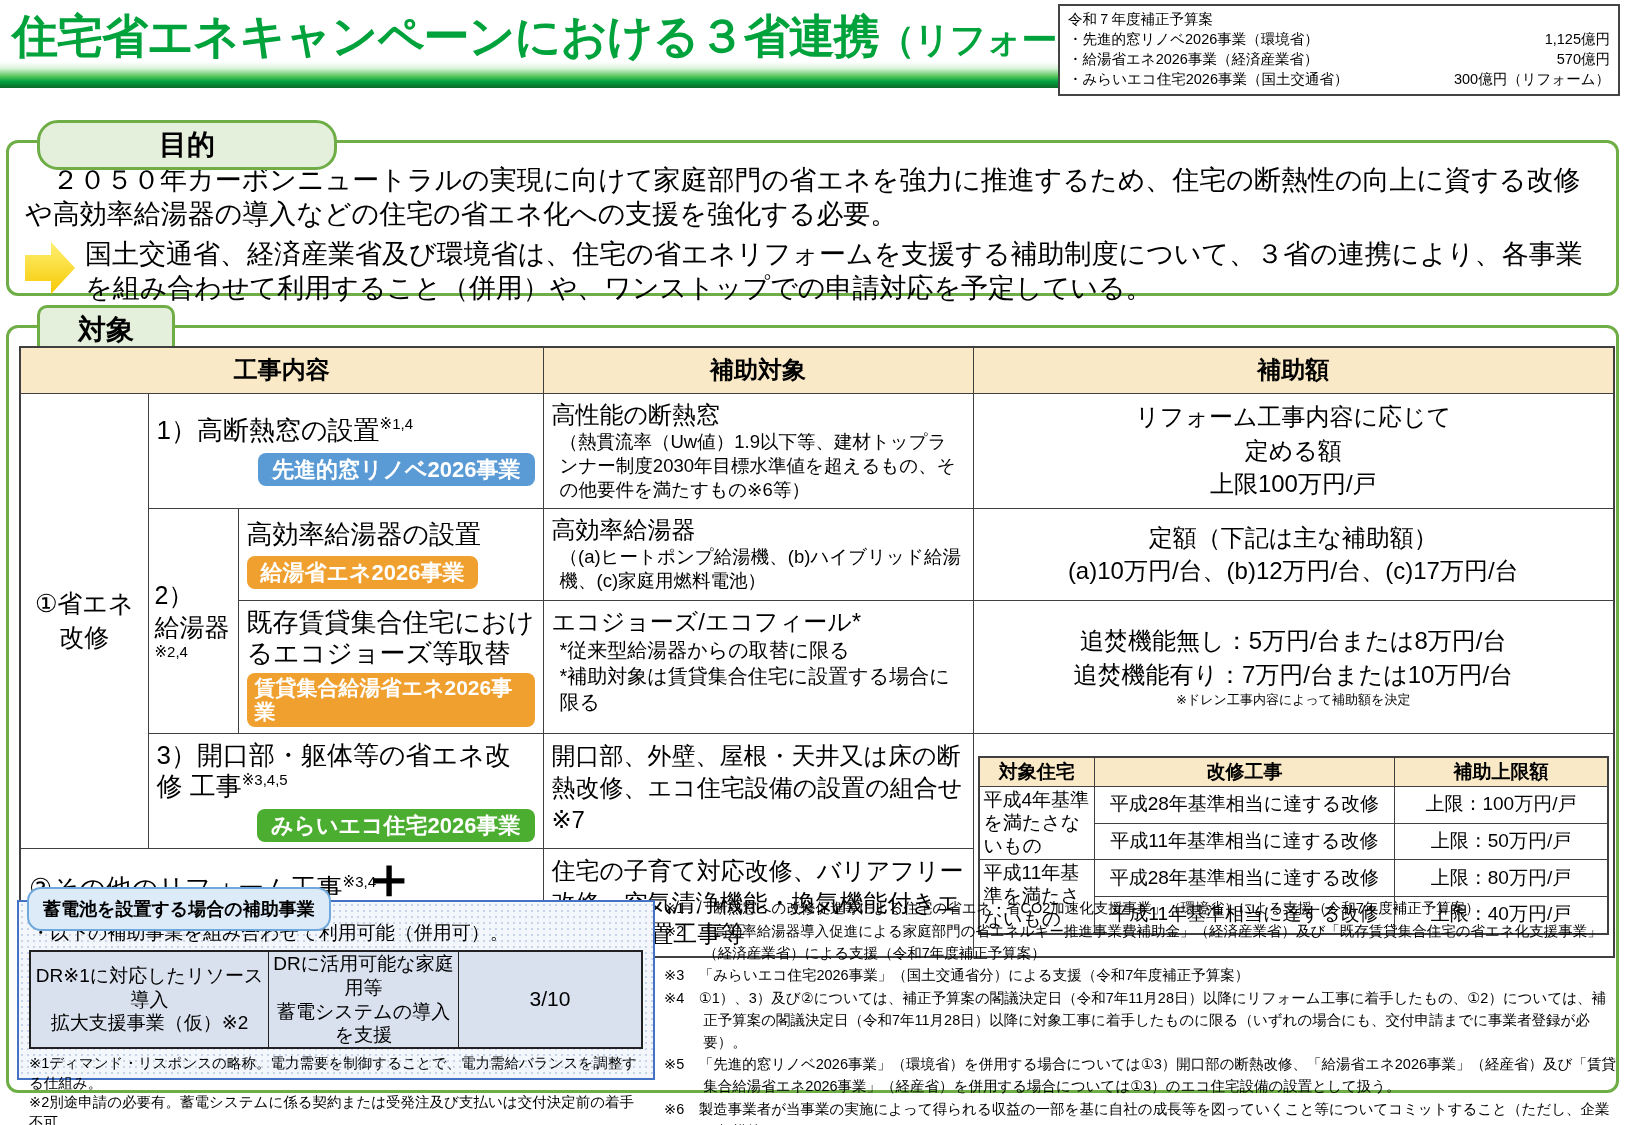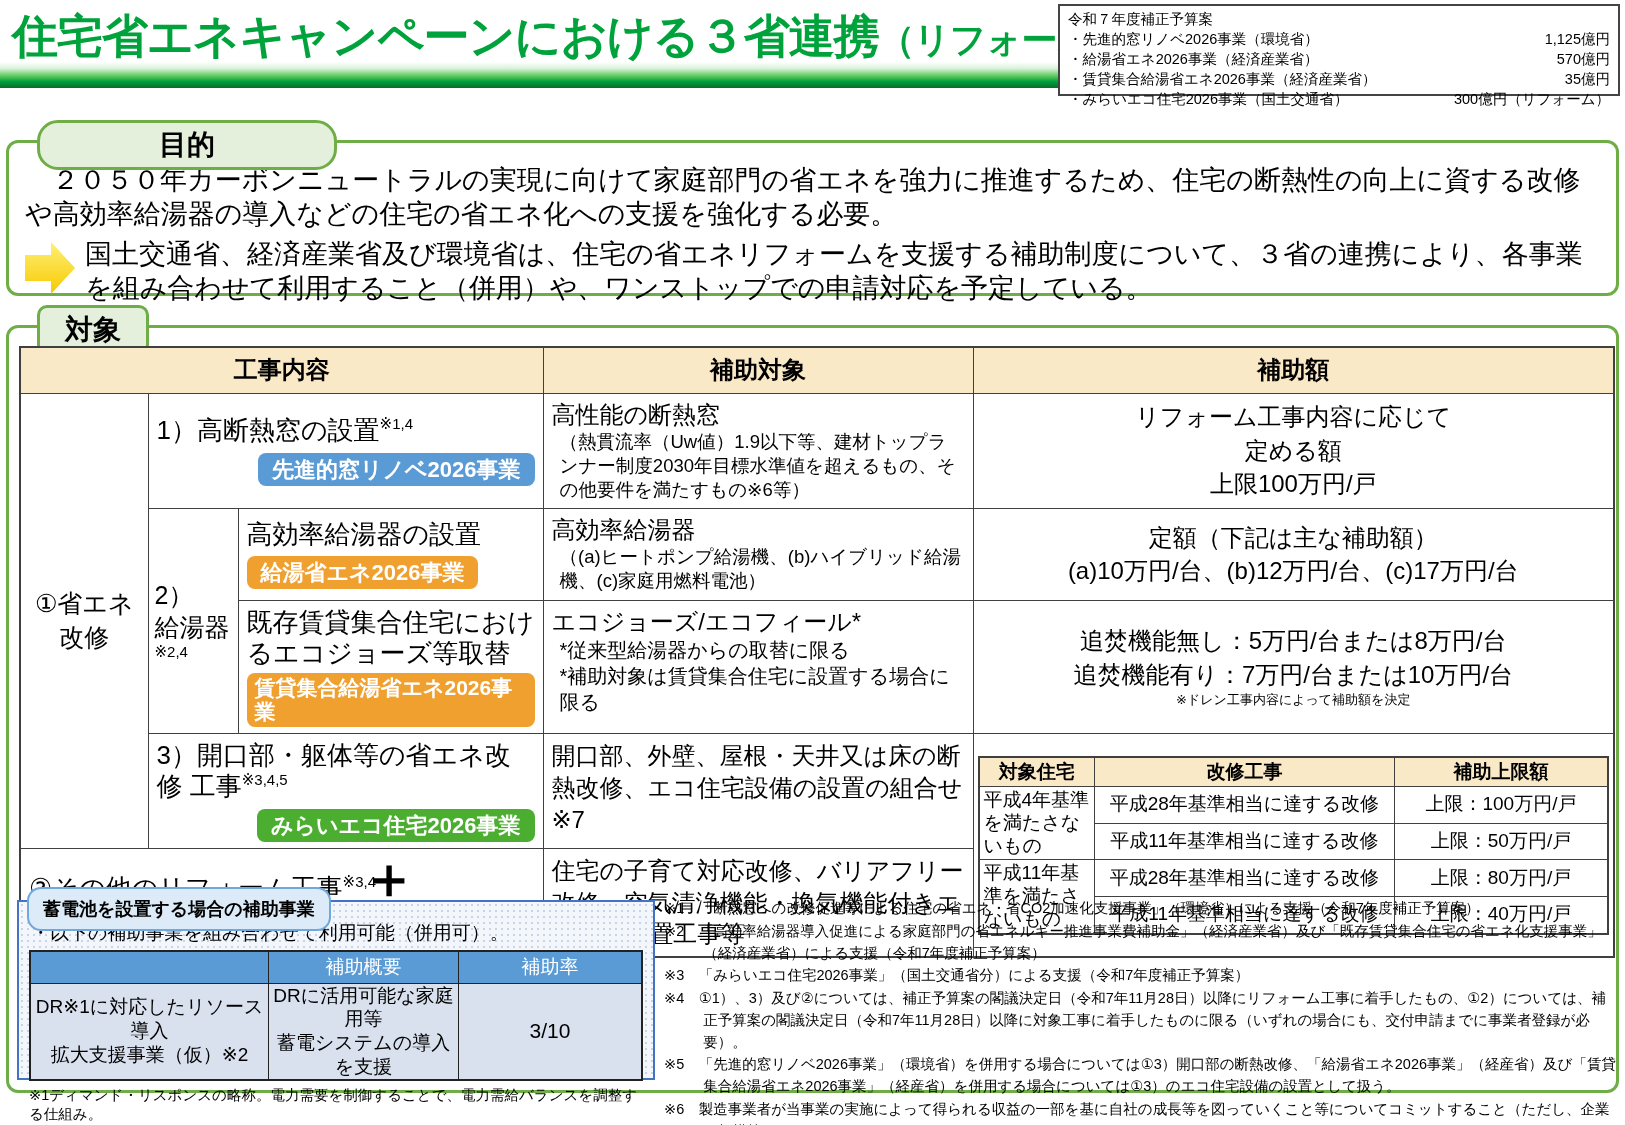--- a/index.html
+++ b/index.html
@@ -23,21 +23,21 @@
 
   #purpose { top:140px; height:156px; }
   #purpose .gsec-label { width:300px;border-radius:21px; }
   .purpose-body { padding:20px 16px 0 16px; font-size:27px; line-height:1.26; }
   .purpose-p2 { display:flex; align-items:flex-start; margin-top:6px; }
   .arrow { flex:0 0 50px; height:54px; margin:4px 10px 0 0;
     background:linear-gradient(#fff176,#f6c800); filter:drop-shadow(0 0 1px #e09900);
     clip-path:polygon(0 26%,52% 26%,52% 2%,100% 50%,52% 98%,52% 74%,0 74%); }
 
   #target { top:325px; height:768px; }
-  #target .gsec-label { width:112px; }
+  #target .gsec-label { width:138px; }
 
   
   table { border-collapse:collapse; table-layout:fixed; }
   .main-table { position:absolute; left:10px; top:18px; width:1594px; }
   .main-table th, .main-table td { border:1.5px solid #404040; vertical-align:middle; }
   .main-table { border:2.5px solid #404040; }
   .main-table th { background:#FAE9C6; font-size:24px; font-weight:bold; text-align:center; height:46px; }
   .cell-pad { padding:6px 8px; }
   .work-title { font-size:26px; line-height:1.2; }
   .work-title sup { font-size:15px; }
@@ -98,24 +98,20 @@
     <div>令和７年度補正予算案</div>
     <div class="budget-row">
       <span>・先進的窓リノベ2026事業（環境省）</span>
       <span>1,125億円</span>
     </div>
     <div class="budget-row">
       <span>・給湯省エネ2026事業（経済産業省）</span>
       <span>570億円</span>
     </div>
     <div class="budget-row">
-      <span>・賃貸集合給湯省エネ2026事業（経済産業省）</span>
-      <span>35億円</span>
-    </div>
-    <div class="budget-row">
       <span>・みらいエコ住宅2026事業（国土交通省）</span>
       <span>300億円（リフォーム）</span>
     </div>
   </div>
 
   <div id="purpose" class="gsec">
     <div class="gsec-label">目的</div>
     <div class="purpose-body">
       <div>　２０５０年カーボンニュートラルの実現に向けて家庭部門の省エネを強力に推進するため、住宅の断熱性の向上に資する改修や高効率給湯器の導入などの住宅の省エネ化への支援を強化する必要。</div>
       <div class="purpose-p2">
@@ -258,25 +254,20 @@
     <div class="battery">
       <div class="battery-badge">蓄電池を設置する場合の補助事業</div>
       <div class="battery-intro">・以下の補助事業を組み合わせて利用可能（併用可）。</div>
       <table class="battery-table">
         <colgroup>
             <col style="width:39%">
             <col style="width:31%">
             <col style="width:30%">
           </colgroup>
         <tbody>
-            <tr>
-          <th></th>
-          <th>補助概要</th>
-          <th>補助率</th>
-        </tr>
         <tr>
           <td>
             <div>DR※1に対応したリソース導入</div>
             <div>拡大支援事業（仮）※2</div>
           </td>
           <td>
             <div>DRに活用可能な家庭用等</div>
             <div>蓄電システムの導入を支援</div>
           </td>
           <td class="rate">3/10</td>

